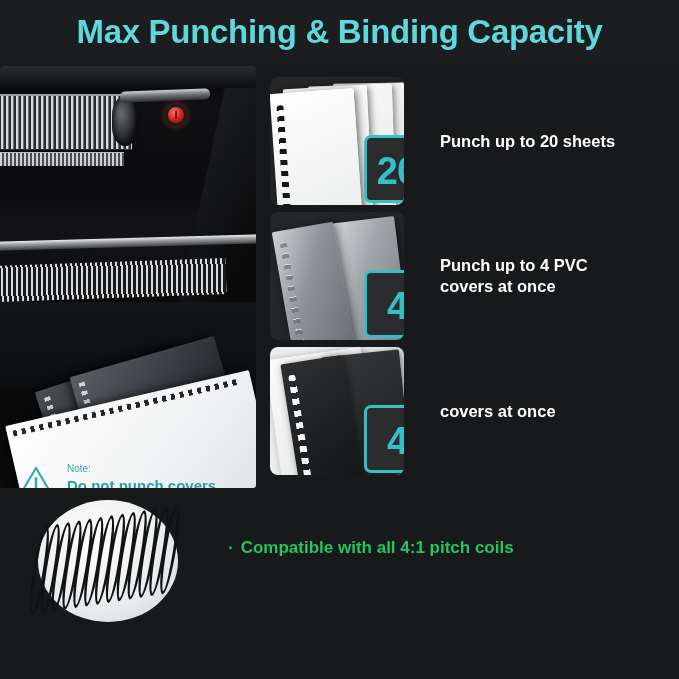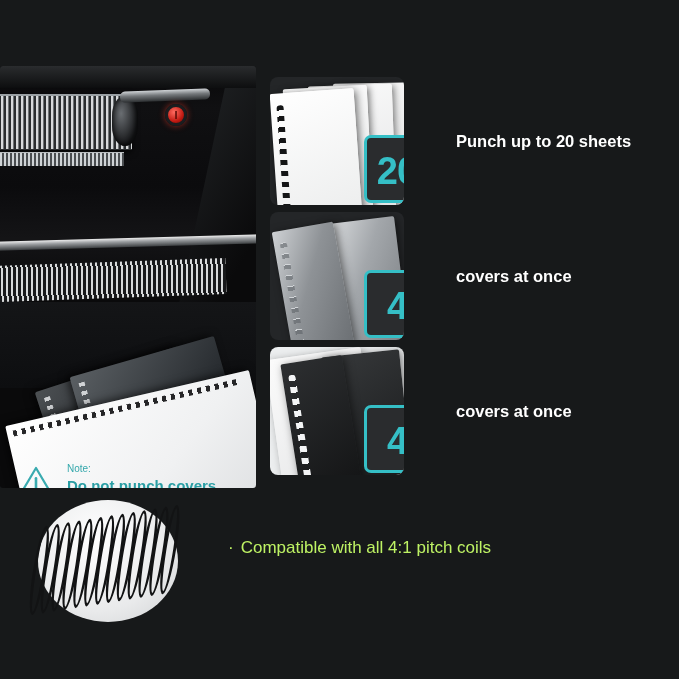--- a/index.html
+++ b/index.html
@@ -317,21 +317,21 @@
     width: 100%; height: 100%;
     display: flex; align-items: center; justify-content: center;
     color: #35bfc6;
     font-size: 38px;
     font-weight: bold;
     letter-spacing: -1px;
   }
 
   .feature-text {
     flex: 1 1 auto;
-    padding-left: 52px;
+    padding-left: 36px;
     color: #ffffff;
     font-size: 16.5px;
     font-weight: bold;
     line-height: 21px;
   }
 
   
   #coil-photo {
     position: absolute;
     left: 24px; top: 500px;
@@ -357,34 +357,37 @@
     border-radius: 50%;
     transform: skewX(-18deg);
   }
 
   #bullets {
     position: absolute;
     left: 228px; top: 538px;
     width: 440px;
   }
   .bullet {
-    color: #bef264;
+    color: #22c55e;
     font-size: 17px;
-    font-weight: normal;
+    font-weight: bold;
     line-height: 20px;
     margin-bottom: 21px;
     white-space: nowrap;
   }
   .bullet-dot { margin-right: 7px; }
 </style>
 </head>
 <body>
 
 <div id="page">
 
+  <div id="header">
+    <div id="header-title">Max Punching &amp;  Binding Capacity</div>
+  </div>
 
   <div id="machine-photo">
     <div class="mach-casing"></div>
     <div class="mach-diag"></div>
     <div class="mach-topbevel"></div>
     <div class="panel-recess"></div>
     <div class="die-bar"></div>
     <div class="die-bar2"></div>
     <div class="die-hub"></div>
     <div class="lever-bar"></div>
@@ -460,20 +463,21 @@
       <div class="thumb-sheet p1a">
           <div class="hole-col ring"></div>
         </div>
       <div class="badge">
         <div class="badge-shape"></div>
 
         <div class="badge-num">4</div>
       </div>
     </div>
     <div class="feature-text">
+      <div>Punch up to 4 PVC</div>
       <div>covers at once</div>
     </div>
   </div>
 
   <div class="feature-row" id="row-2">
     <div class="card-thumb bg-white">
       <div class="thumb-sheet p2a"></div>
       <div class="thumb-sheet p2c">
           <div class="hole-col"></div>
         </div>

